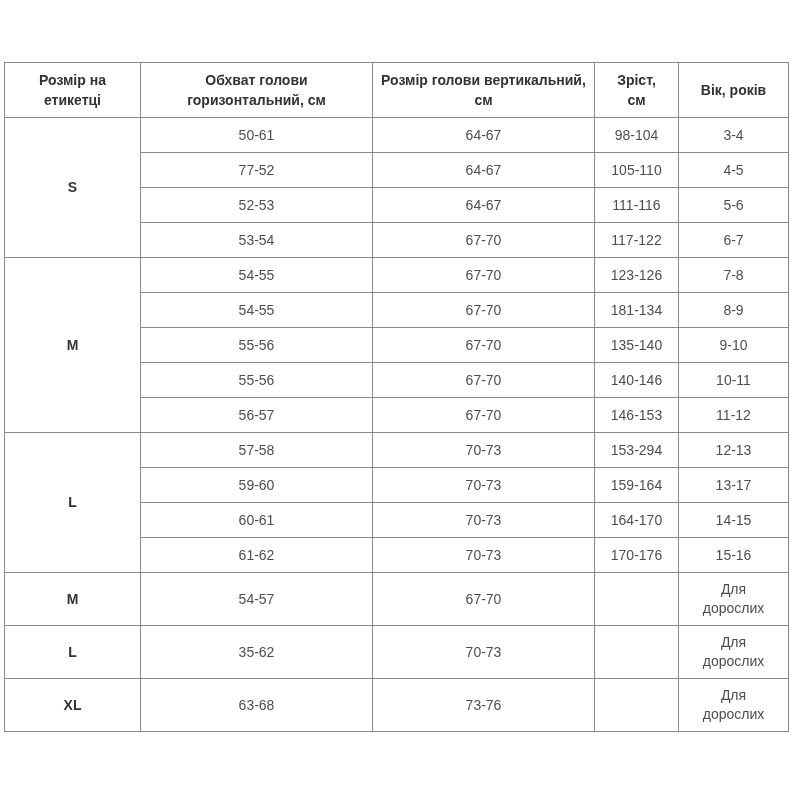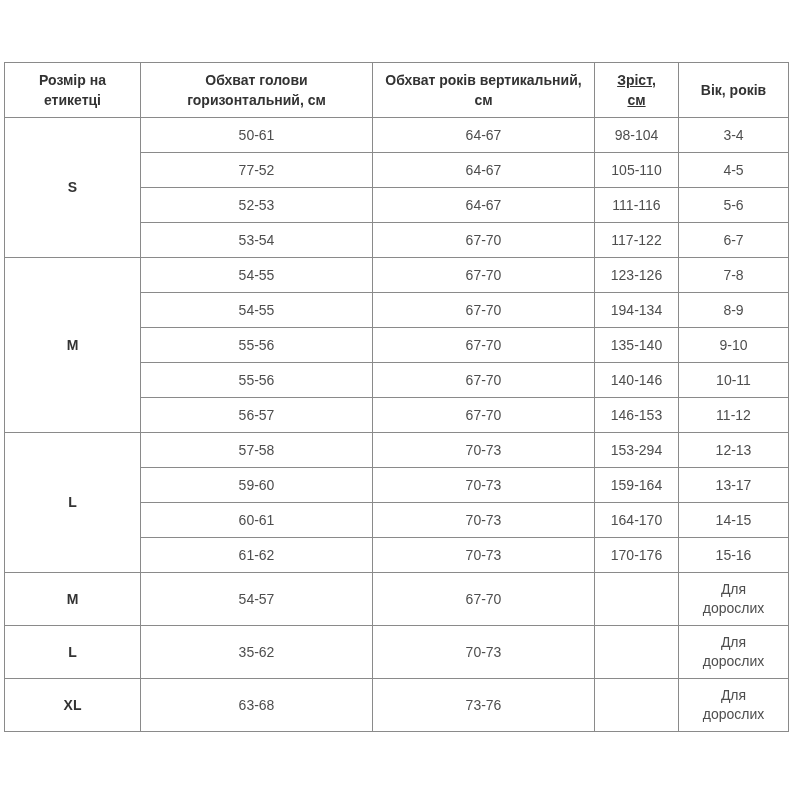--- a/index.html
+++ b/index.html
@@ -47,21 +47,20 @@
   table.size-table tbody tr.adult-row td {
     height: 52px;
   }
   table.size-table tbody td.size-label {
     font-weight: bold;
     color: #333333;
   }
   .hdr-narrow {
     display: inline-block;
     max-width: 48px;
-    text-decoration: underline;
   }
   .wrap-narrow {
     display: inline-block;
     max-width: 76px;
   }
 </style>
 </head>
 <body>
 
 <div class="page">
@@ -70,21 +69,21 @@
       <col style="width:136px">
       <col style="width:232px">
       <col style="width:222px">
       <col style="width:84px">
       <col style="width:110px">
     </colgroup>
     <thead>
       <tr>
         <th>Розмір на етикетці</th>
         <th>Обхват голови горизонтальний, см</th>
-        <th>Обхват років вертикальний, см</th>
+        <th>Розмір голови вертикальний, см</th>
         <th><span class="hdr-narrow">Зріст, см</span></th>
         <th>Вік, років</th>
       </tr>
     </thead>
     <tbody>
         <tr>
           <td class="size-label" rowspan="4">S</td>
           <td>50-61</td>
           <td>64-67</td>
           <td>98-104</td>
@@ -111,21 +110,21 @@
         <tr>
           <td class="size-label" rowspan="5">M</td>
           <td>54-55</td>
           <td>67-70</td>
           <td>123-126</td>
           <td>7-8</td>
         </tr>
         <tr>
           <td>54-55</td>
           <td>67-70</td>
-          <td>194-134</td>
+          <td>181-134</td>
           <td>8-9</td>
         </tr>
         <tr>
           <td>55-56</td>
           <td>67-70</td>
           <td>135-140</td>
           <td>9-10</td>
         </tr>
         <tr>
           <td>55-56</td>

